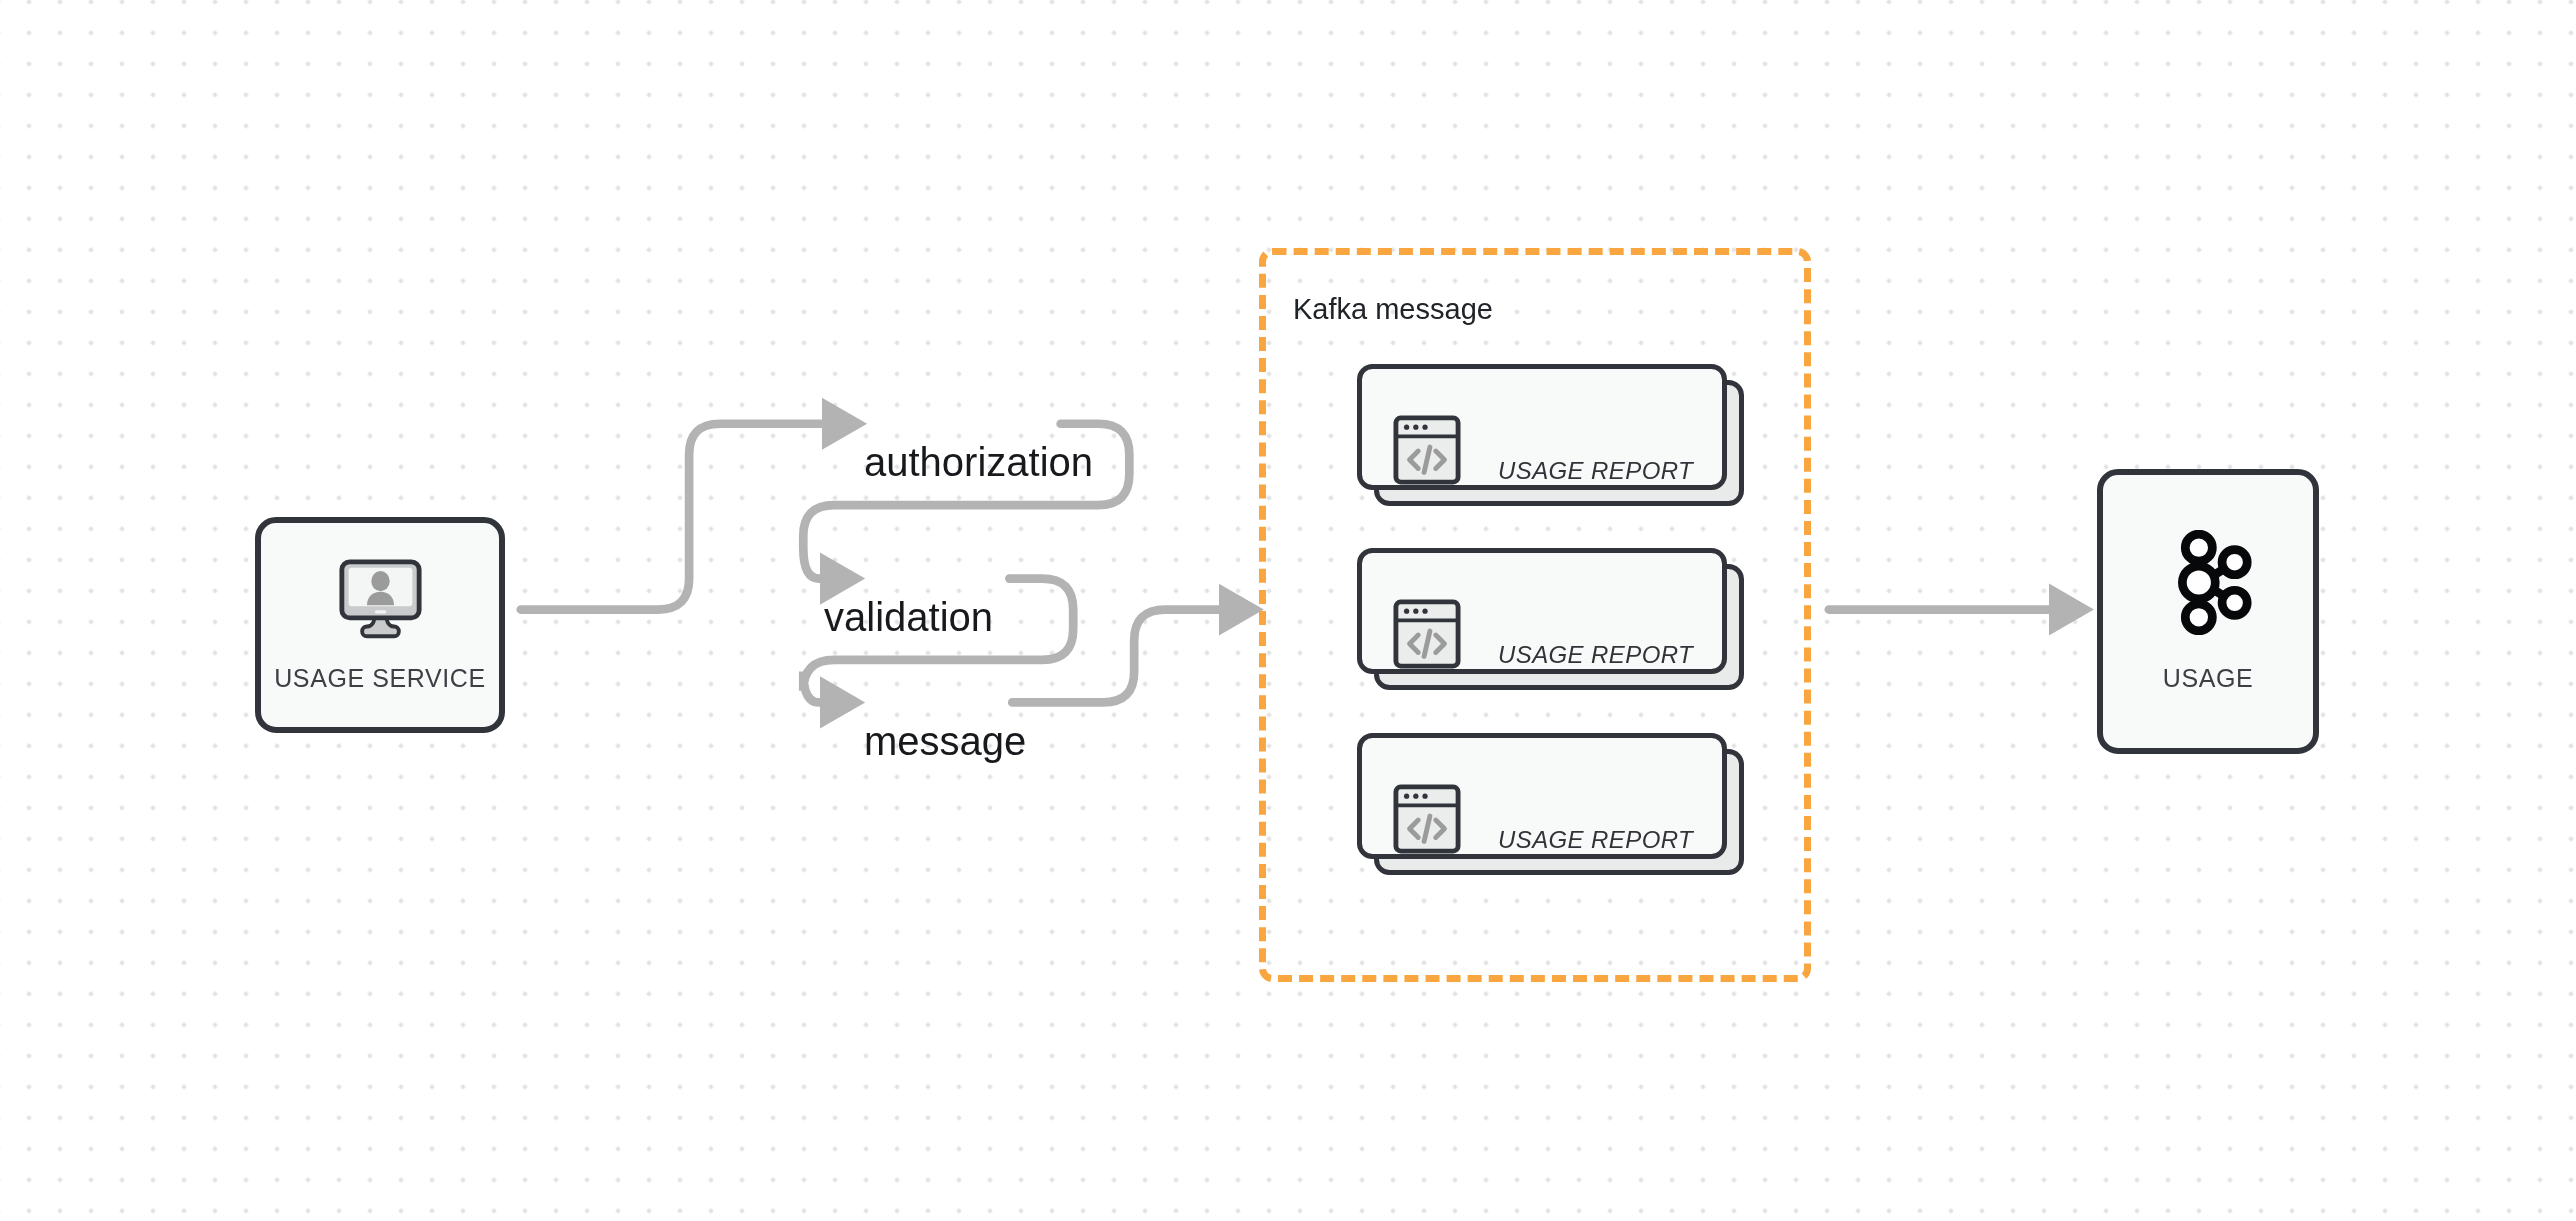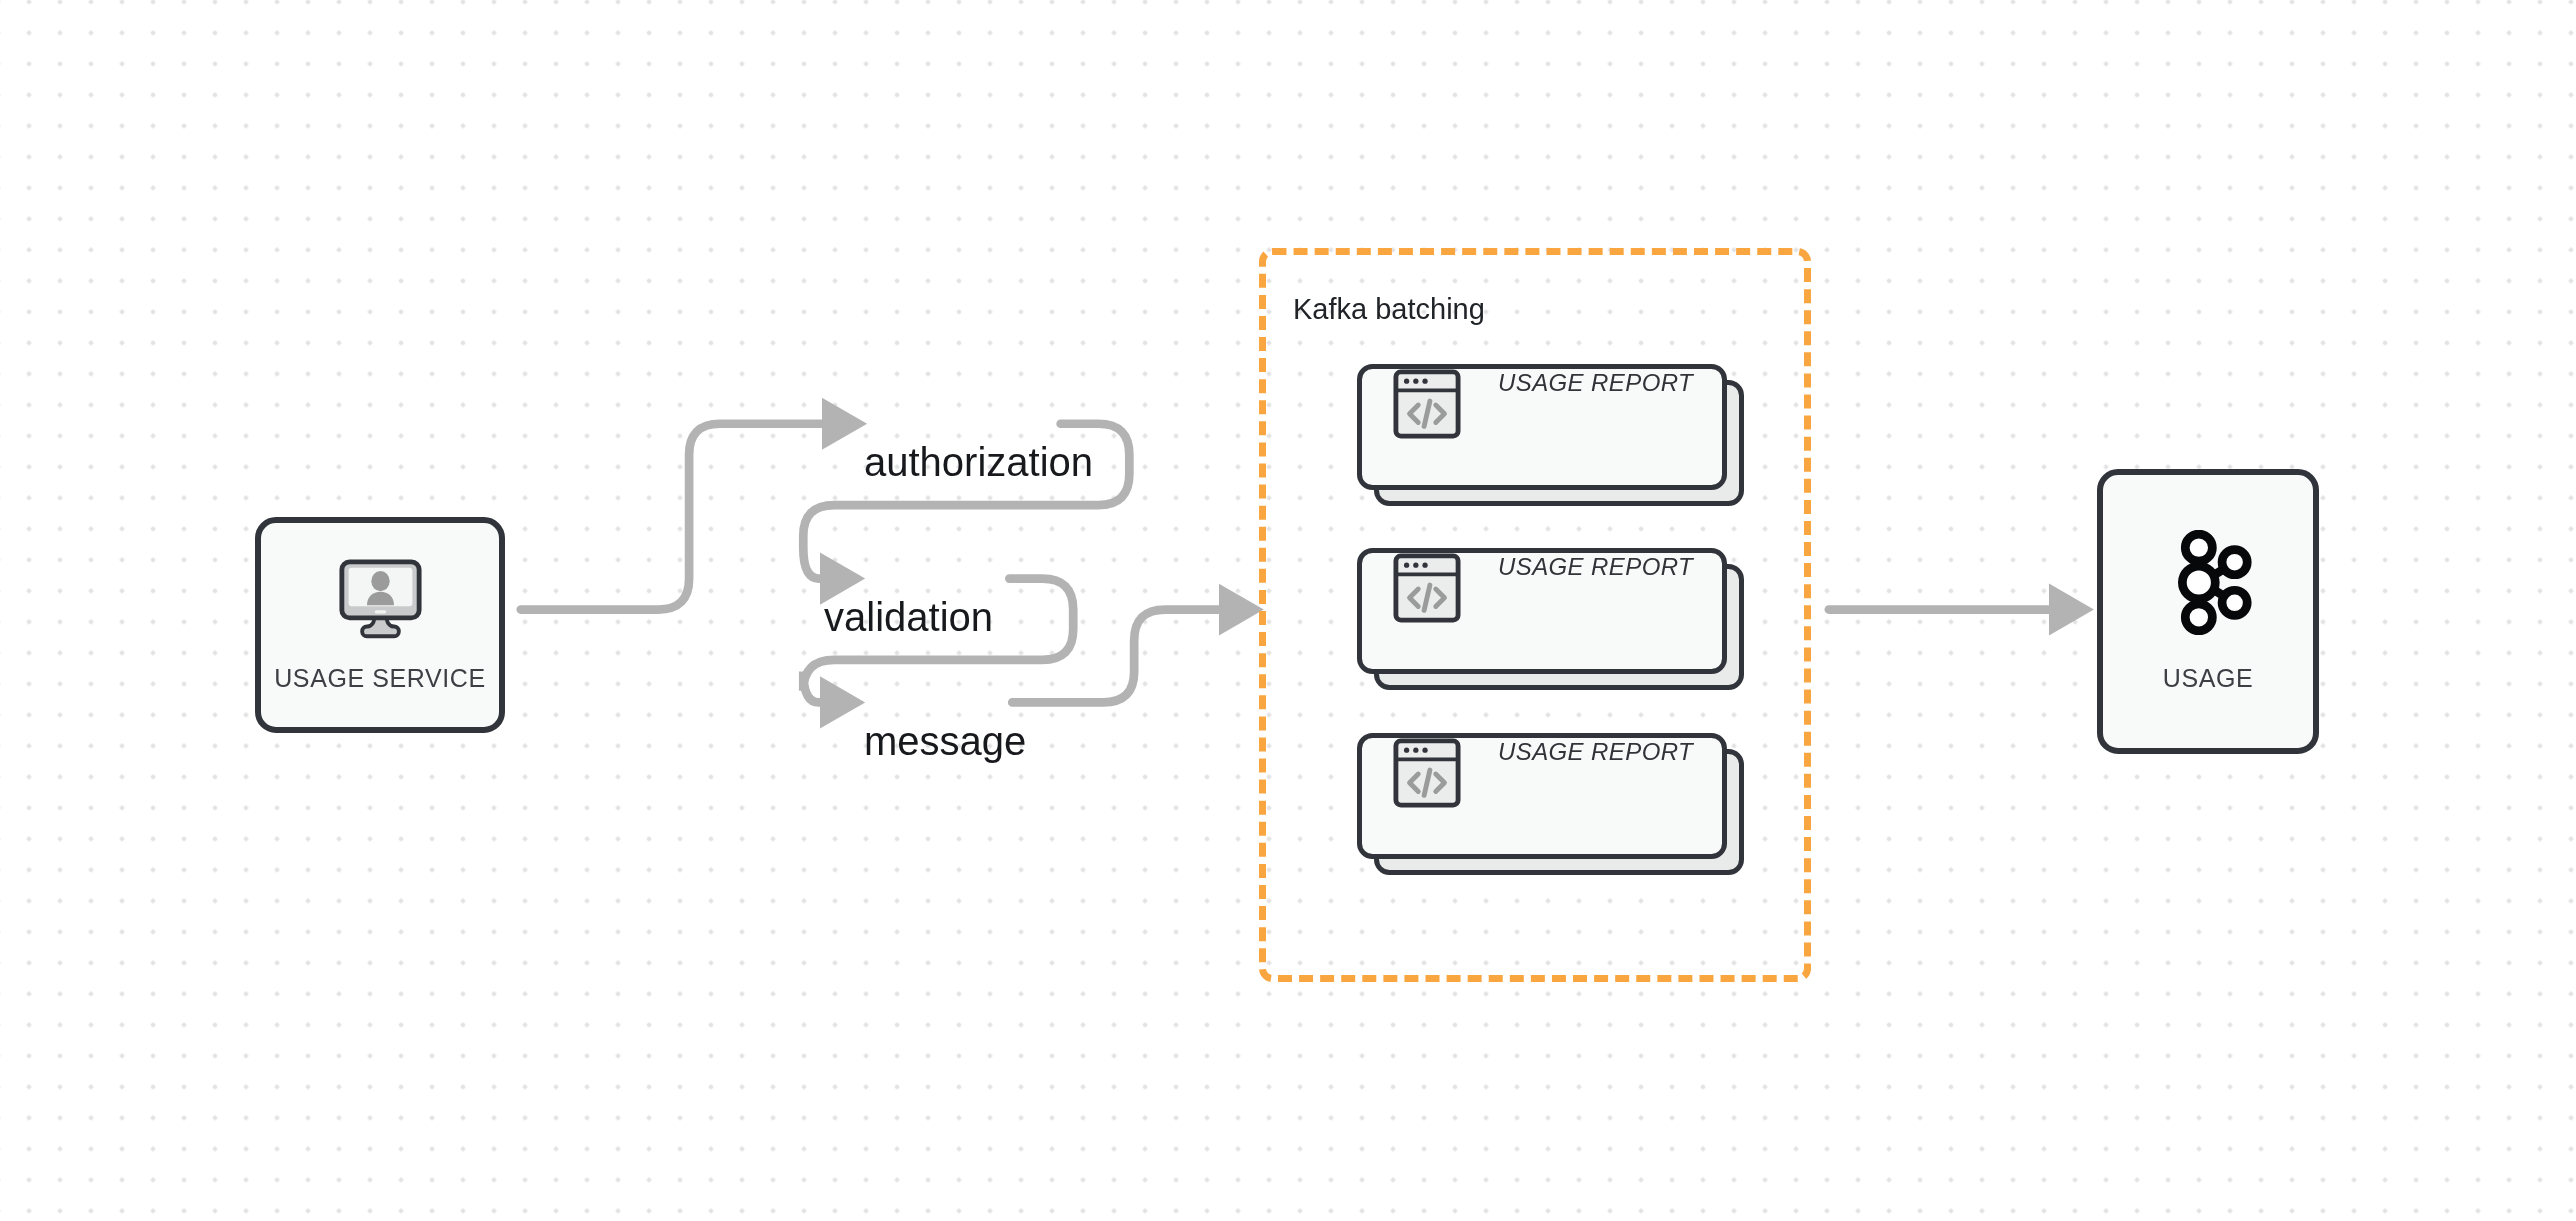--- a/index.html
+++ b/index.html
@@ -104,21 +104,21 @@
     left: 0;
     top: 0;
     width: 370px;
     height: 126px;
     background: #f8f9f9;
     border: 5.8px solid #31353b;
     border-radius: 15.5px;
     box-sizing: border-box;
     display: flex;
     flex-direction: row;
-    align-items: flex-start;
+    align-items: flex-end;
   }
   .report-card .code-icon-wrap {
     margin-left: 31px;
     flex: 0 0 auto;
     display: flex;
     align-items: center;
   }
   .report-card-label {
     margin-left: 37px;
     font-size: 24px;
@@ -184,21 +184,21 @@
 
         <path d="M33,50 C33,41 39,36 47,36 C55,36 61,41 61,50 Z" fill="#9b9b9b"></path>
 
         <rect x="41" y="55" width="12" height="3.4" rx="1.7" fill="#f1f2f2"></rect>
       </svg>
     </span>
     <span class="node-label">USAGE SERVICE</span>
   </div>
 
   <div id="kafka-message-group"></div>
-  <div id="kafka-message-title">Kafka batching</div>
+  <div id="kafka-message-title">Kafka message</div>
 
   <div class="report-card-wrap" style="left:1357px; top:364px;">
     <div class="report-card-shadow"></div>
     <div class="report-card">
       <span class="code-icon-wrap">
         <svg width="68" height="70" viewBox="0 0 70 72" xmlns="http://www.w3.org/2000/svg">
           <rect x="3" y="3" width="64" height="66" rx="5" ry="5" fill="#ebecec" stroke="#31353b" stroke-width="5"></rect>
           <line x1="3" y1="22" x2="67" y2="22" stroke="#31353b" stroke-width="4"></line>
           <circle cx="14" cy="12.5" r="2.7" fill="#31353b"></circle>
           <circle cx="23.5" cy="12.5" r="2.7" fill="#31353b"></circle>

